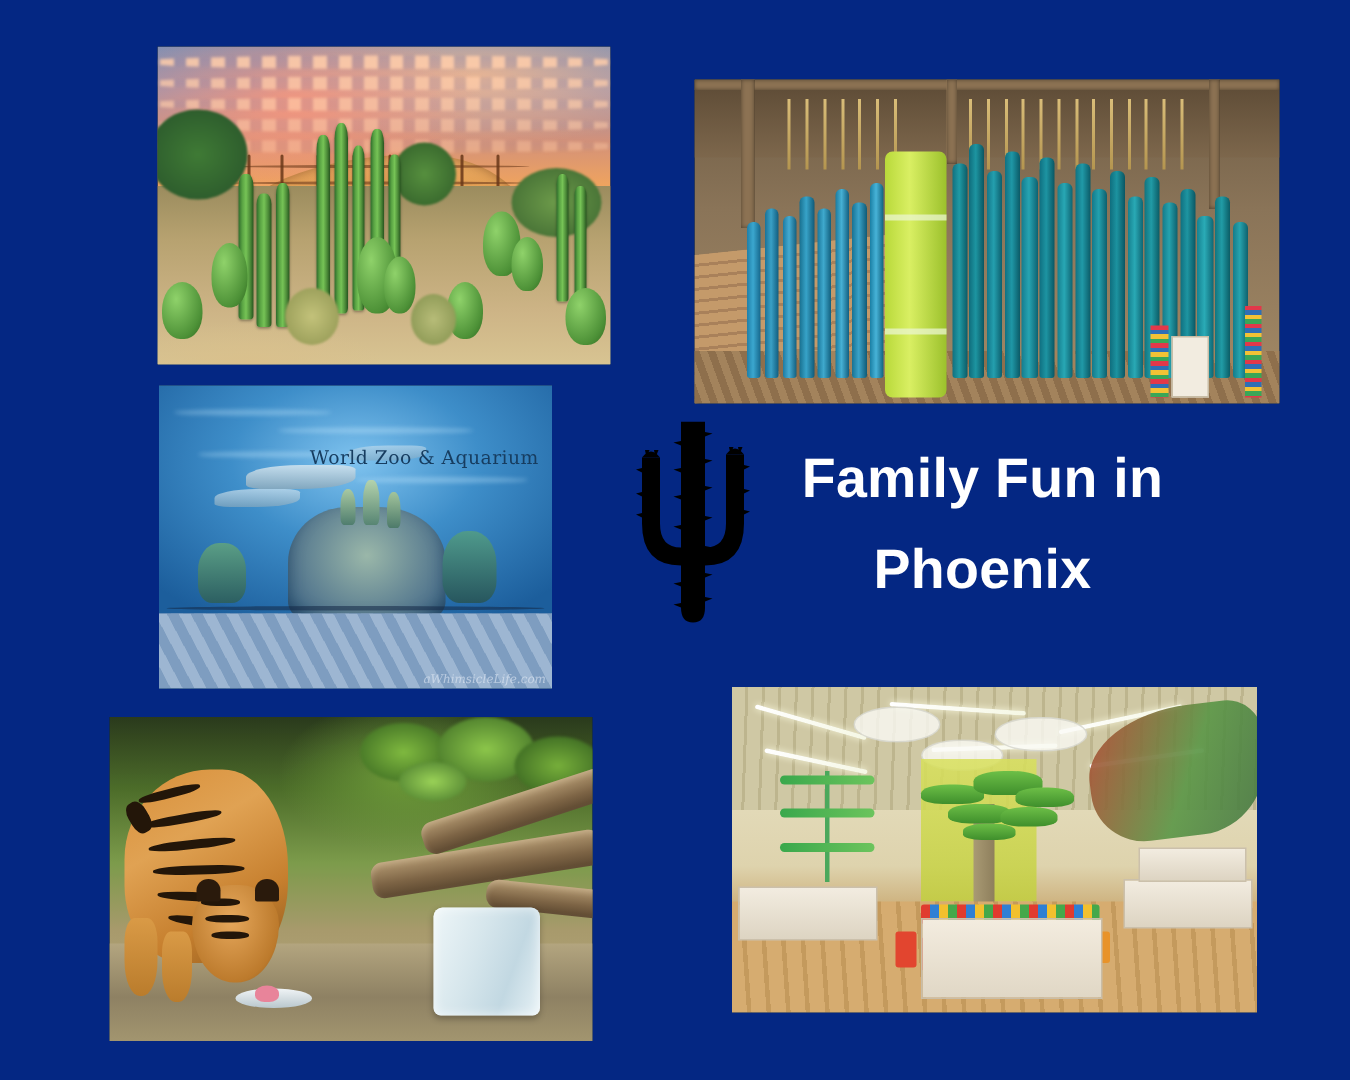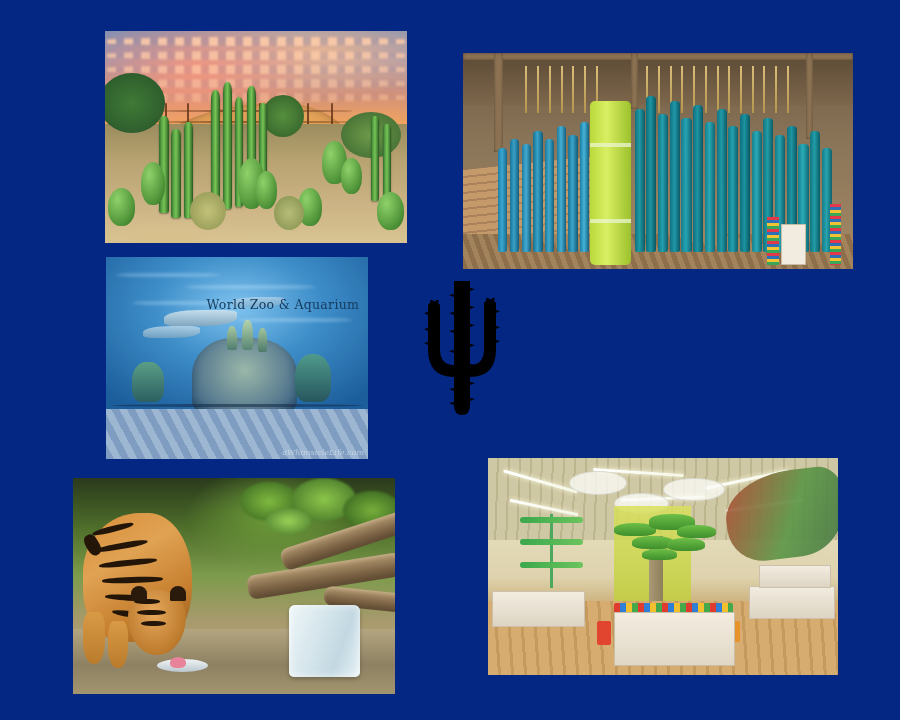--- a/index.html
+++ b/index.html
@@ -634,15 +634,17 @@
         <path d="M72 32 l4 -2 l-4 -1 z"></path>
           <path d="M72 48 l4 -2 l-4 -1 z"></path>
         <path d="M72 62 l4 -2 l-4 -1 z"></path>
         <path d="M63 22 l-1 -5 l3 0 z"></path>
           <path d="M69 22 l-1 -5 l3 0 z"></path>
       </g>
     </svg>
   </div>
 
   <div id="title-block">
+    <span class="line">Family Fun in</span>
+    <span class="line">Phoenix</span>
   </div>
 
 </div>
 
 </body></html>

